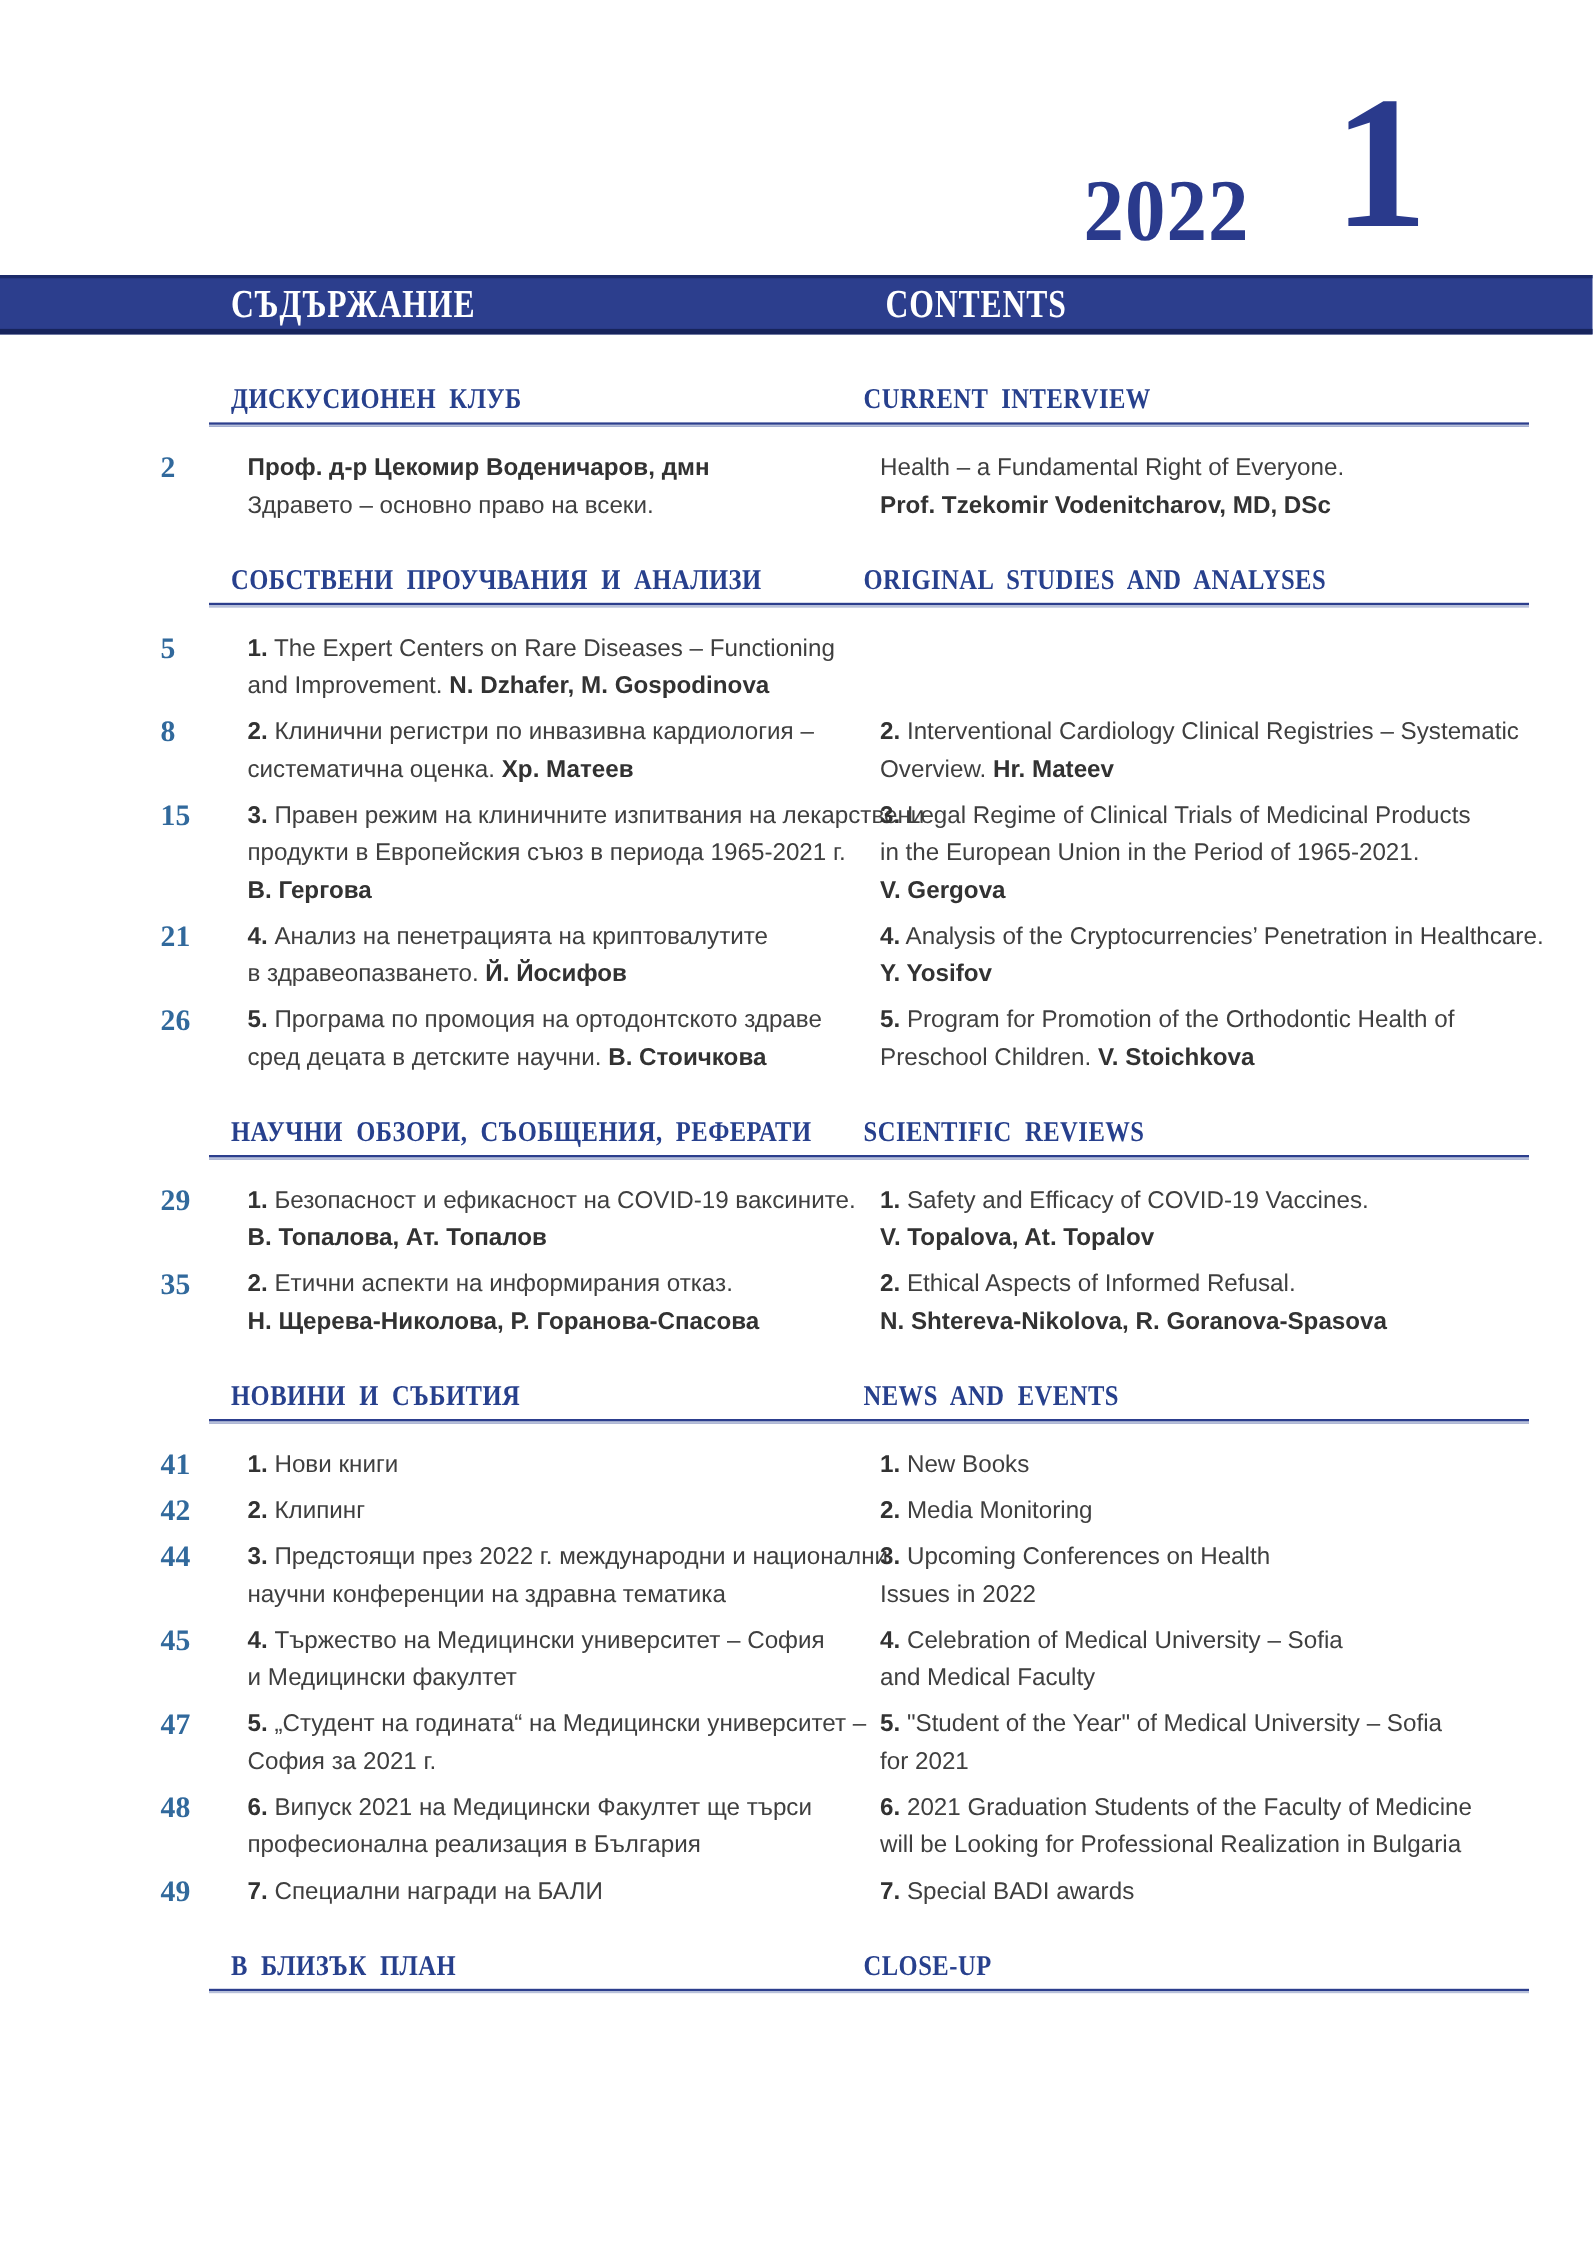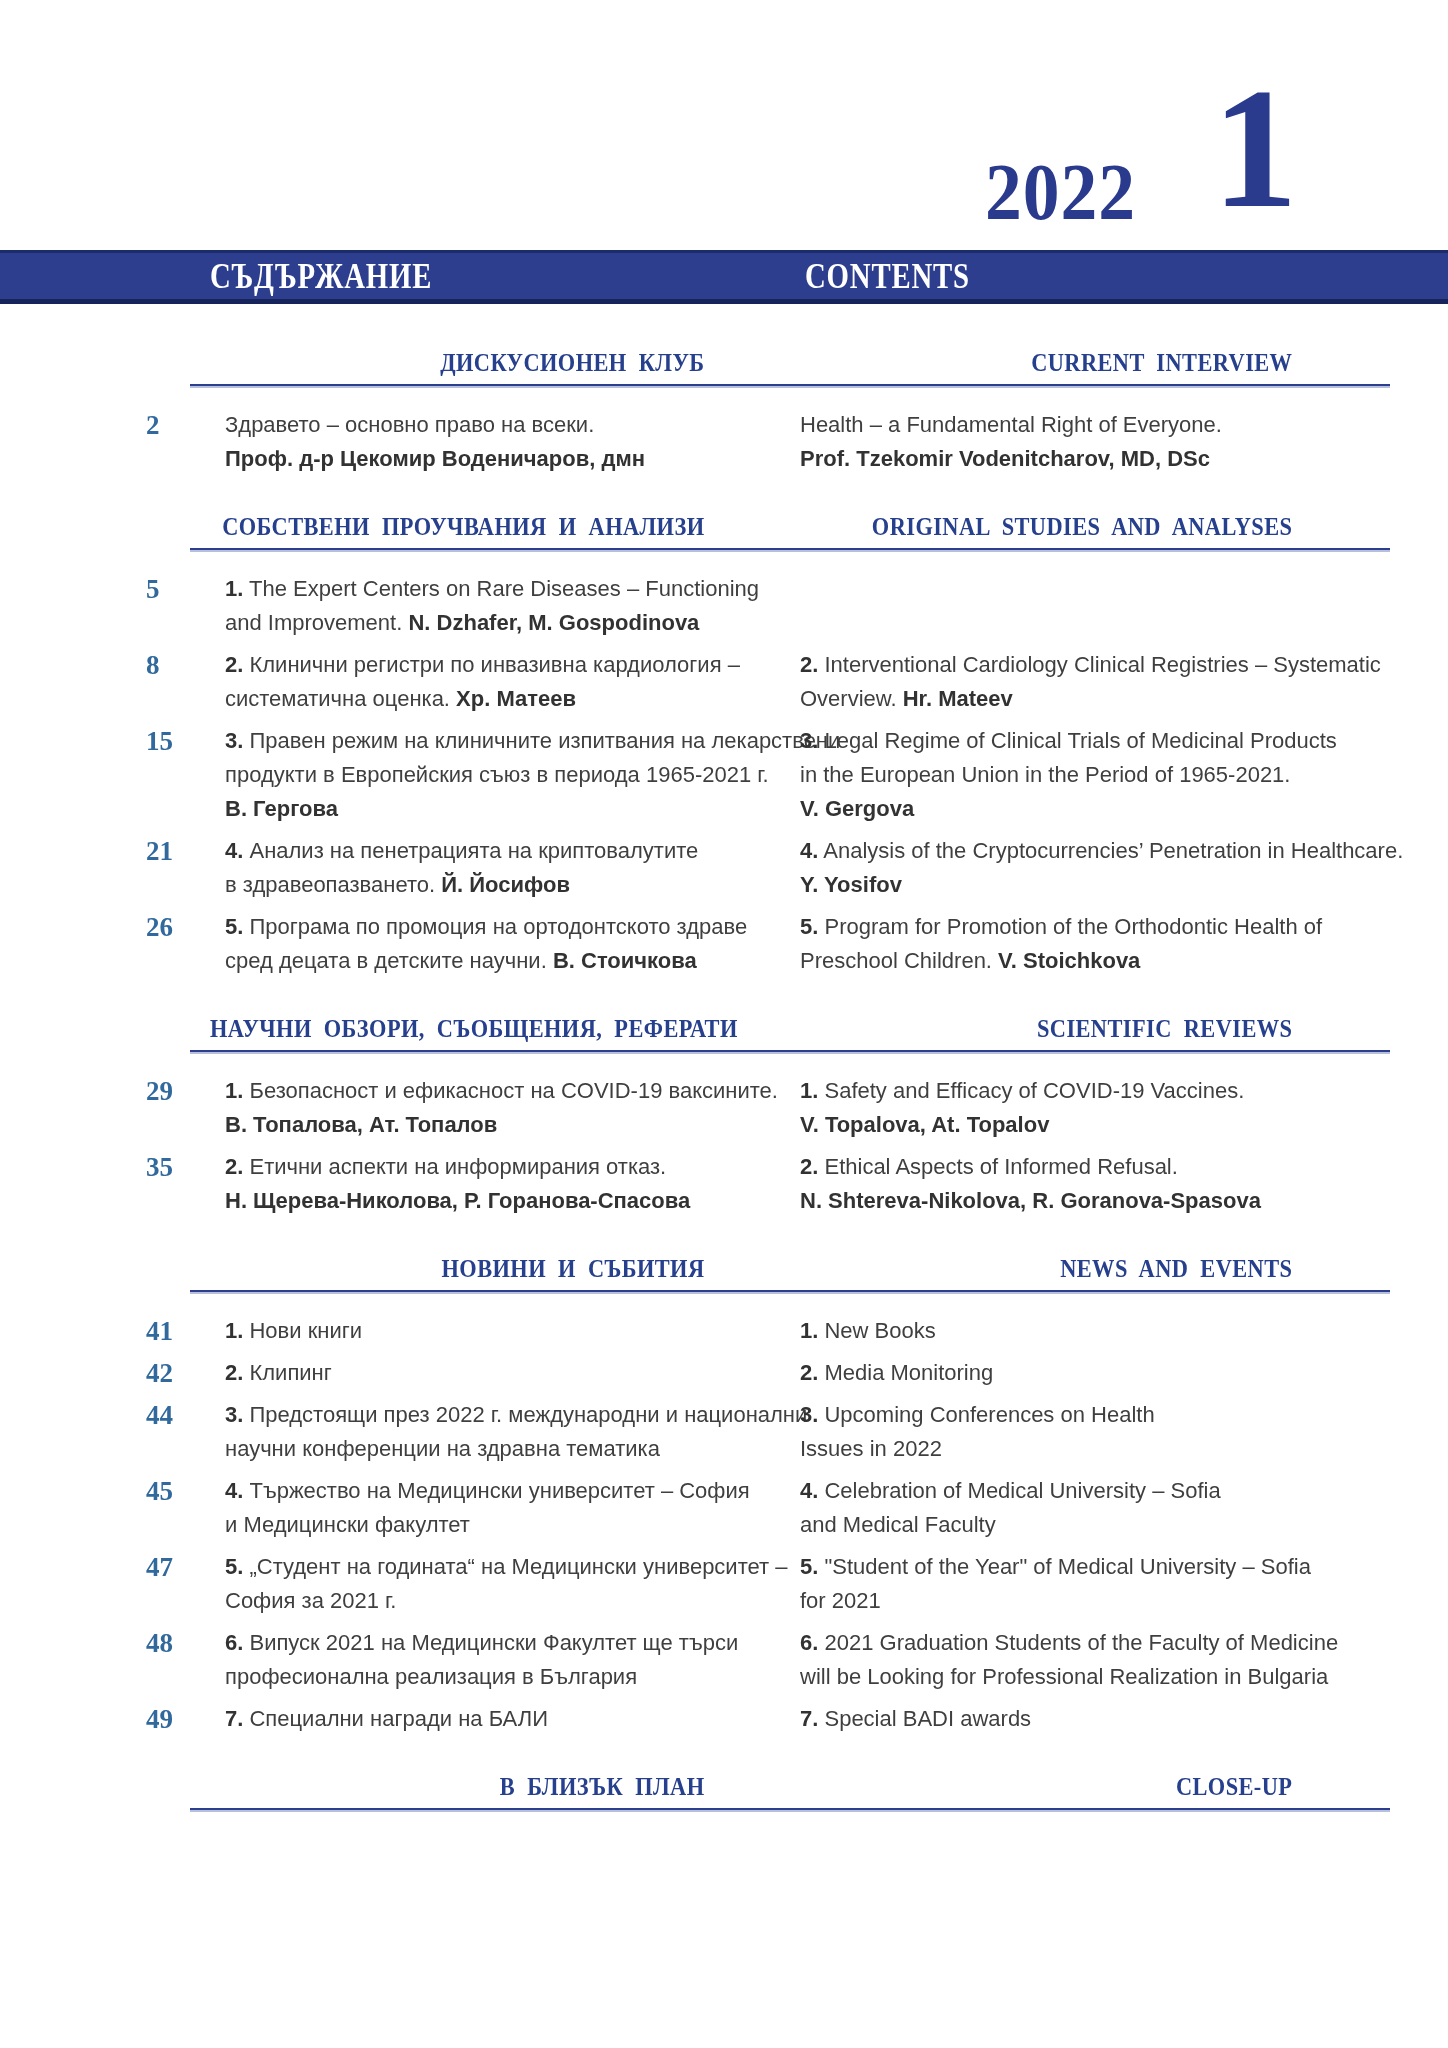--- a/index.html
+++ b/index.html
@@ -24,21 +24,21 @@
                font-family:"Liberation Serif", serif; font-weight:700;
                font-size:36px; letter-spacing:1px; white-space:nowrap; }
   .bar-title.bg { left:210px; }
   .bar-title.en { left:805px; }
 
   
   .toc { position:absolute; left:140px; top:348px; width:1250px; }
   .section { margin-top:36px; }
   .section:first-child { margin-top:0; }
 
-  .sec-head { display:grid; grid-template-columns:85px 575px 1fr;text-align:right; }
+  .sec-head { display:grid; grid-template-columns:85px 575px 1fr; }
   .sec-title { font-family:"Liberation Serif", serif; font-weight:700;
                font-size:26px; line-height:30px; color:#27408d;
                letter-spacing:.5px; word-spacing:7px; white-space:nowrap;
                transform:translateX(-15px) scaleX(.86); transform-origin:0 50%; }
   .rule { margin:6px 0 20px 50px; height:4px; background:#2c3e8d;
           border-bottom:2px solid #b7c0da; }
 
   .item { display:grid; grid-template-columns:85px 575px 1fr; margin-bottom:8px; }
   .pg { font-family:"Liberation Serif", serif; font-weight:700; font-size:27px;
         line-height:34px; color:#31699c; text-align:left; padding-left:6px; }
@@ -63,22 +63,22 @@
       <div class="section">
         <div class="sec-head">
           <div></div>
           <div class="sec-title">ДИСКУСИОНЕН КЛУБ</div>
           <div class="sec-title">CURRENT INTERVIEW</div>
         </div>
         <div class="rule"></div>
         <div class="item">
           <div class="pg">2</div>
           <div class="lines">
+            <div class="line"><span class="b">Проф. д-р Цекомир Воденичаров, дмн</span></div>
             <div class="line"><span>Здравето – основно право на всеки.</span></div>
-            <div class="line"><span class="b">Проф. д-р Цекомир Воденичаров, дмн</span></div>
           </div>
           <div class="lines">
             <div class="line"><span>Health – a Fundamental Right of Everyone.</span></div>
             <div class="line"><span class="b">Prof. Tzekomir Vodenitcharov, MD, DSc</span></div>
           </div>
         </div>
       </div>
       <div class="section">
         <div class="sec-head">
           <div></div>

